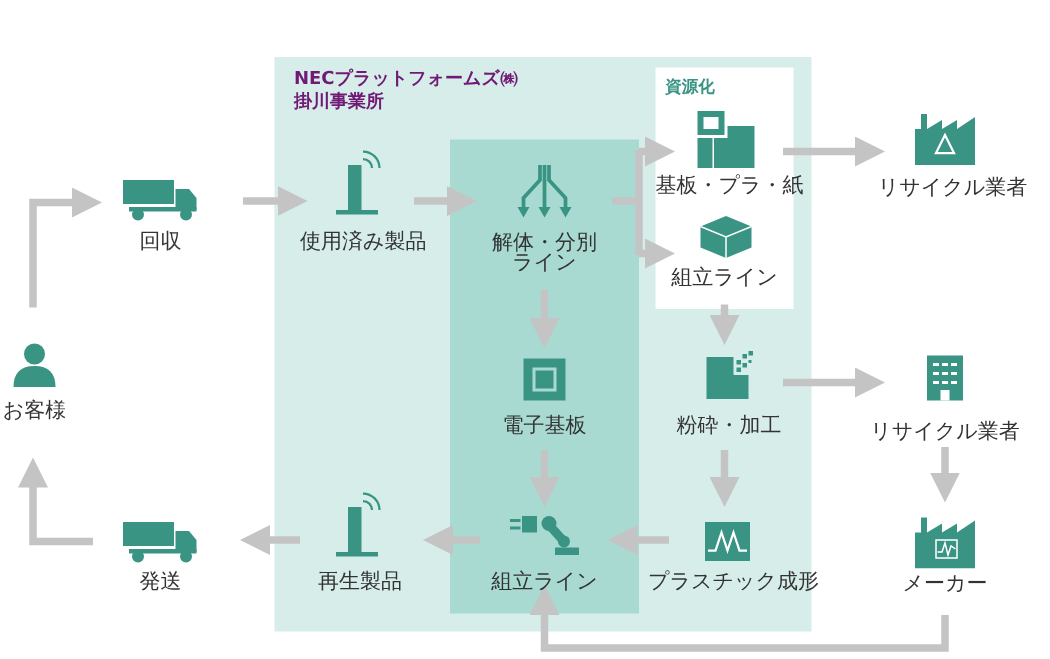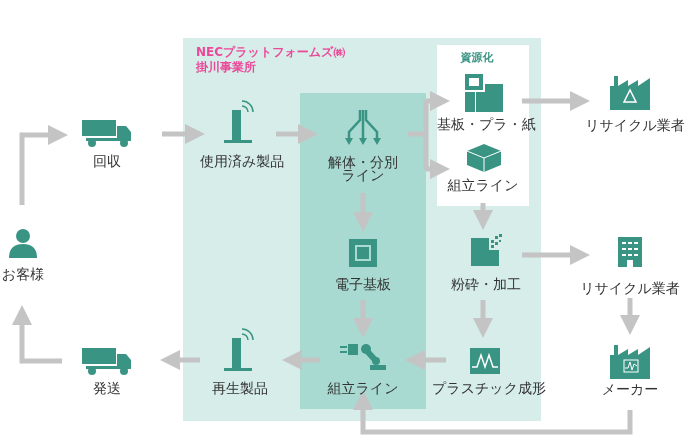--- a/index.html
+++ b/index.html
@@ -2,22 +2,22 @@
 <html><head>
 <meta charset="utf-8">
 <style>
   html, body { margin:0; padding:0; }
   body { width:700px; height:439px; position:relative; background:#ffffff; overflow:hidden;
          font-family:"DejaVu Sans", sans-serif; color:#333333; }
   .abs { position:absolute; }
   .facility { left:183px; top:38px; width:358px; height:383px; background:#d6ede9; }
   .line-box { left:300px; top:93px; width:126px; height:316px; background:#a8dad2; }
   .res-box { left:437px; top:45px; width:92px; height:161px; background:#ffffff; }
-  .fac-title { left:196px; top:45px; font-size:12px; font-weight:bold; color:#ec4899; line-height:15px; }
-  .res-title { left:431px; width:92px; top:50px; text-align:center; font-size:11px; font-weight:bold; color:#3a9484; }
+  .fac-title { left:196px; top:45px; font-size:12px; font-weight:bold; color:#701a75; line-height:15px; }
+  .res-title { left:414px; width:92px; top:50px; text-align:center; font-size:11px; font-weight:bold; color:#3a9484; }
   .label { font-size:14px; color:#333; text-align:center; line-height:13px; white-space:nowrap; }
   .icon { position:absolute; }
   svg.flow { position:absolute; left:0; top:0; }
 </style>
 </head>
 <body>
 
 <div class="abs facility"></div>
 <div class="abs line-box"></div>
 <div class="abs res-box"></div>

